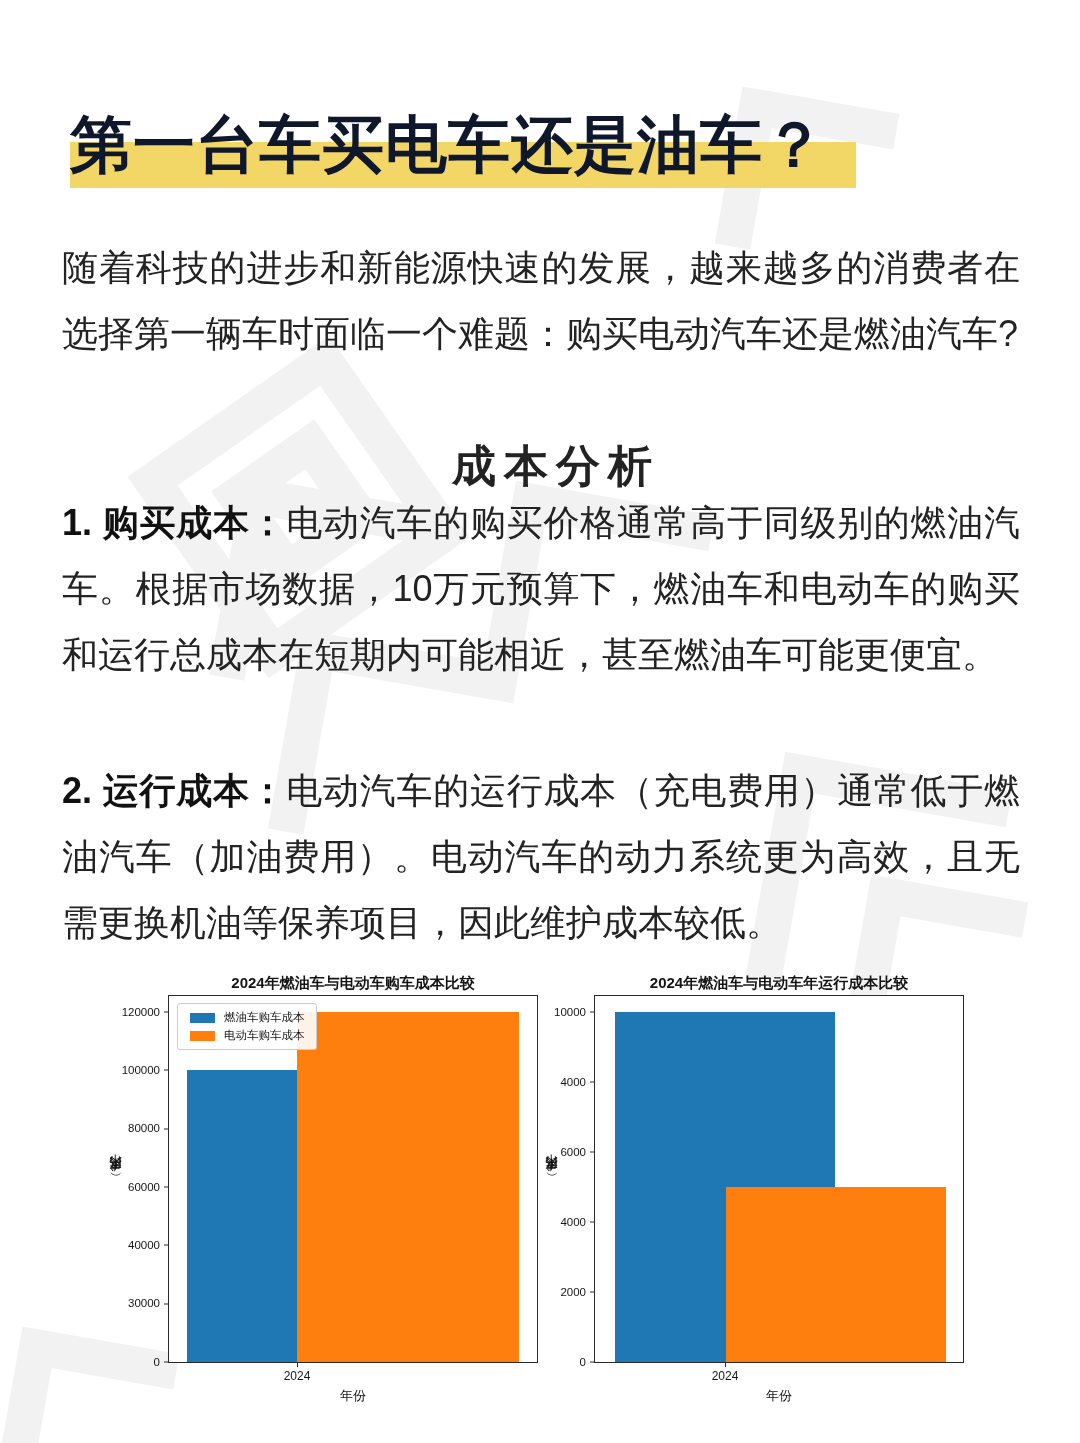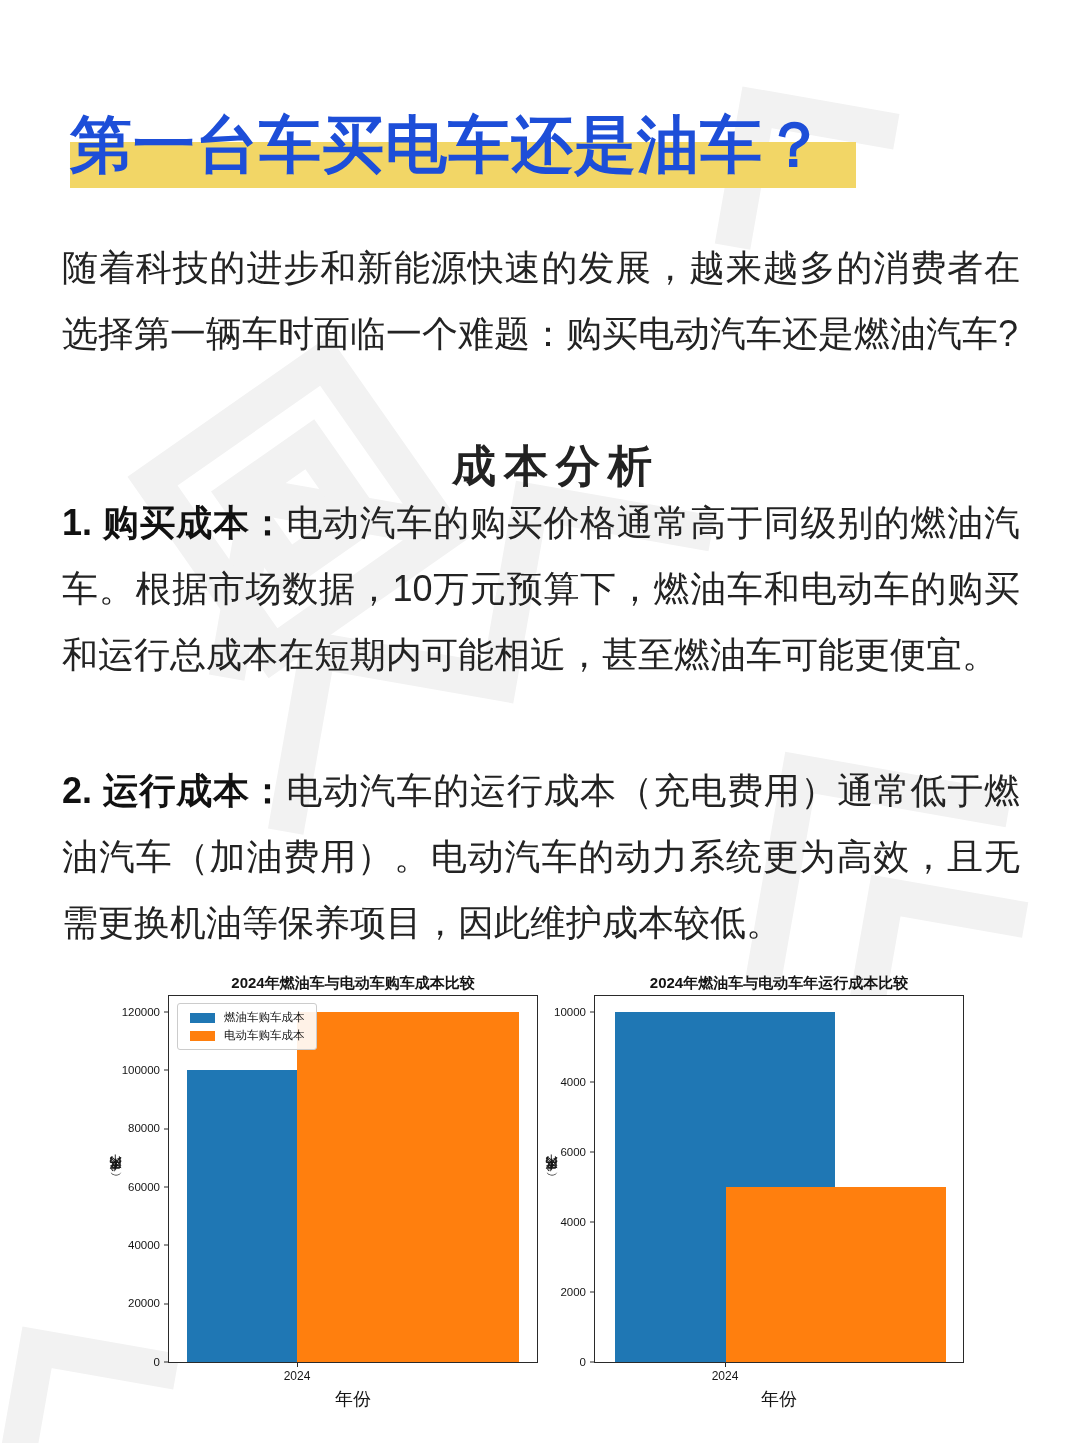--- a/index.html
+++ b/index.html
@@ -9,21 +9,21 @@
     background:#ffffff;
     overflow:hidden;
     font-family:"Liberation Sans","DejaVu Sans",sans-serif;
     color:#1f1f1f;
   }
   
   .watermark{position:absolute;left:0;top:0;width:1080px;height:1443px;pointer-events:none;}
 
   
   .title{position:absolute;left:70px;top:112px;margin:0;z-index:2;
-         font-size:62px;font-weight:900;line-height:66px;letter-spacing:1px;color:#1d4ed8;white-space:nowrap;}
+         font-size:62px;font-weight:900;line-height:66px;letter-spacing:1px;color:#0f172a;white-space:nowrap;}
   .title-hl{position:absolute;left:0;top:30px;width:786px;height:46px;background:#F2D666;z-index:0;}
   .title-text{position:relative;z-index:1;}
 
   
   .para{position:absolute;left:62px;width:958px;margin:0;z-index:2;
         font-size:36px;line-height:66px;font-weight:500;color:#232323;
         text-align:justify;text-justify:inter-character;}
   .para b{font-weight:800;color:#111;margin-top:36px;}
   .intro{top:235px;}
   .section-header{position:absolute;left:0;top:420px;width:1080px;margin:16px;z-index:2;
@@ -39,21 +39,21 @@
              text-align:center;font-size:15px;font-weight:700;color:#151515;white-space:nowrap;}
   .plot{position:absolute;left:var(--plot-left);top:33px;width:370px;height:368px;
         border:1px solid #2a2a2a;background:#ffffff;box-sizing:border-box;}
   .ylabel{position:absolute;top:33px;left:calc(var(--plot-left) - var(--ylab-gap));height:368px;width:20px;
           writing-mode:vertical-rl;transform:rotate(180deg);
           display:flex;align-items:center;justify-content:center;
           font-size:12.5px;color:#151515;letter-spacing:1px;}
   .xtick{position:absolute;top:407px;left:calc(var(--plot-left) + var(--xtick-x));
          transform:translateX(-50%);font-size:12px;color:#151515;}
   .xlabel{position:absolute;top:425px;left:calc(var(--plot-left) + 185px);
-          transform:translateX(-50%);font-size:18px;color:#151515;}
+          transform:translateX(-50%);font-size:13px;color:#151515;}
   #fig0{--xtick-x:129px;} #fig1{--xtick-x:131px;}
 
   
   .bar{position:absolute;bottom:0;}
   .ytick-label{position:absolute;right:calc(100% + 9px);transform:translateY(50%);
                font-size:11.5px;color:#151515;white-space:nowrap;line-height:1;}
   .ytick-mark{position:absolute;right:100%;width:5px;height:1px;background:#2a2a2a;transform:translateY(0.5px);}
   .xtick-mark{position:absolute;top:100%;width:1px;height:5px;background:#2a2a2a;}
   .legend{position:absolute;top:7px;display:flex;flex-direction:column;gap:5px;
           background:rgba(255,255,255,0.9);border:1px solid #cccccc;border-radius:3px;
@@ -106,21 +106,21 @@
 
   <div class="figure" id="fig0">
     <div class="fig-title">2024年燃油车与电动车购车成本比较</div>
     <div class="ylabel">成本（人民币）</div>
     <div class="plot">
         <div class="bar" style="left: 4.9%; width: 30%; height: 79.6813%; background: rgb(31, 119, 180);"></div>
         <div class="bar" style="left: 34.9%; width: 60.2%; height: 95.6175%; background: rgb(255, 127, 14);"></div>
         <div class="ytick-mark" style="bottom: 0%;"></div>
         <div class="ytick-label" style="bottom: 0%;">0</div>
         <div class="ytick-mark" style="bottom: 15.9363%;"></div>
-        <div class="ytick-label" style="bottom: 15.9363%;">20000</div>
+        <div class="ytick-label" style="bottom: 15.9363%;">30000</div>
         <div class="ytick-mark" style="bottom: 31.8725%;"></div>
         <div class="ytick-label" style="bottom: 31.8725%;">40000</div>
         <div class="ytick-mark" style="bottom: 47.8088%;"></div>
         <div class="ytick-label" style="bottom: 47.8088%;">60000</div>
         <div class="ytick-mark" style="bottom: 63.745%;"></div>
         <div class="ytick-label" style="bottom: 63.745%;">80000</div>
         <div class="ytick-mark" style="bottom: 79.6813%;"></div>
         <div class="ytick-label" style="bottom: 79.6813%;">100000</div>
         <div class="ytick-mark" style="bottom: 95.6175%;"></div>
         <div class="ytick-label" style="bottom: 95.6175%;">120000</div>

